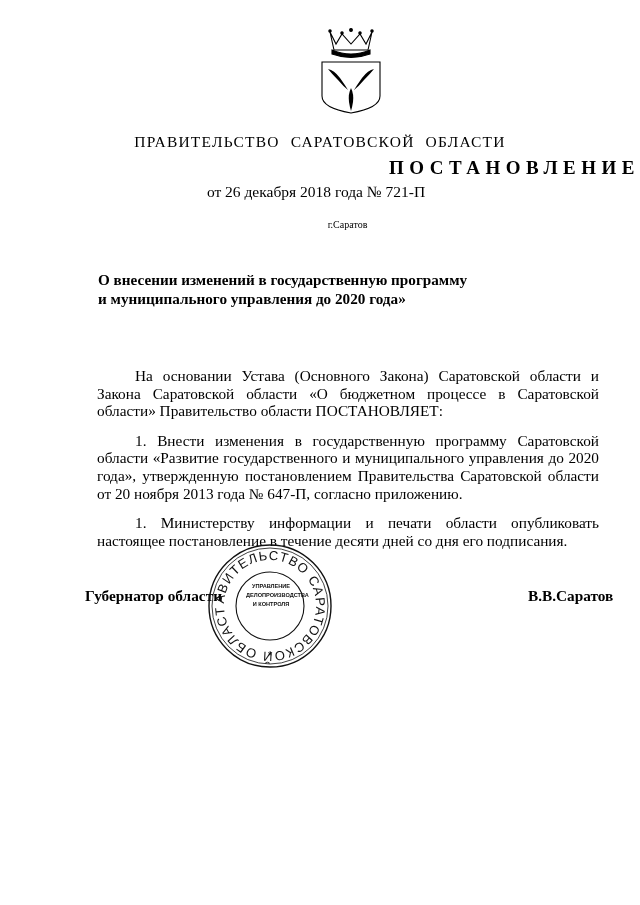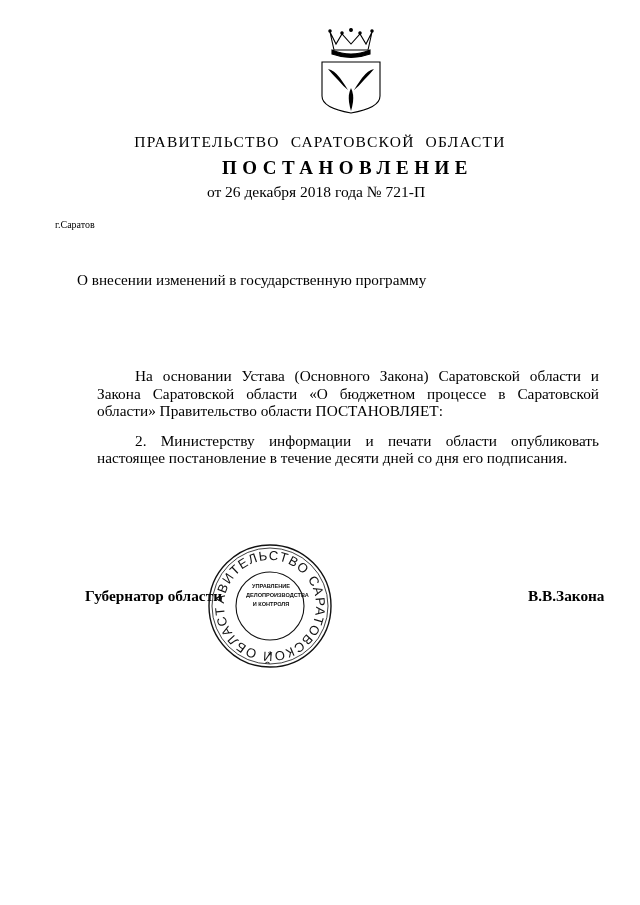--- a/index.html
+++ b/index.html
@@ -30,21 +30,21 @@
       text-align: center;
       font-size: 15.5px;
       letter-spacing: 1.2px;
       word-spacing: 6px;
     }
     .doc-type {
       position: absolute;
       left: 0;
       width: 640px;
       top: 157px;
-      text-align: center;
+      text-align: right;
       font-size: 19px;
       font-weight: bold;
       letter-spacing: 5.5px;
       padding-left: 55px;
       box-sizing: border-box;
     }
     .doc-date {
       position: absolute;
       left: 0;
       width: 572px;
@@ -52,32 +52,32 @@
       text-align: center;
       font-size: 15.5px;
       padding-left: 60px;
       box-sizing: border-box;
     }
     .city {
       position: absolute;
       left: 0;
       width: 640px;
       top: 219px;
-      text-align: left;
+      text-align: center;
       font-size: 10px;
       padding-left: 55px;
       box-sizing: border-box;
     }
     .subject {
       position: absolute;
-      left: 77px;
+      left: 98px;
       top: 271px;
       width: 420px;
       font-size: 15.2px;
-      font-weight: normal;
+      font-weight: bold;
       line-height: 18.5px;
     }
     .body-text {
       position: absolute;
       left: 85px;
       top: 355px;
       width: 526px;
       font-size: 15.3px;
       line-height: 17.6px;
       text-align: justify;
@@ -144,29 +144,31 @@
   <path d="M33 66 Q36 72 35 80 Q34 86 33 89 Q32 86 31 80 Q30 72 33 66 Z" fill="#000"></path>
 </svg>
 
 <div class="gov-title">ПРАВИТЕЛЬСТВО  САРАТОВСКОЙ  ОБЛАСТИ</div>
 <div class="doc-type">ПОСТАНОВЛЕНИЕ</div>
 <div class="doc-date">от 26 декабря 2018 года № 721-П</div>
 <div class="city">г.Саратов</div>
 
 <div class="subject">
   <div>О внесении изменений в государственную программу</div>
+  <div>и муниципального управления до 2020 года»</div>
 </div>
 
 <div class="body-text">
   <p>На основании Устава (Основного Закона) Саратовской области и Закона Саратовской области «О бюджетном процессе в Саратовской области» Правительство области ПОСТАНОВЛЯЕТ:</p>
-  <p>2. Министерству информации и печати области опубликовать настоящее постановление в течение десяти дней со дня его подписания.</p>
+  <p>1. Внести изменения в государственную программу Саратовской области «Развитие государственного и муниципального управления до 2020 года», утвержденную постановлением Правительства Саратовской области от 20 ноября 2013 года № 647-П, согласно приложению.</p>
+  <p>1. Министерству информации и печати области опубликовать настоящее постановление в течение десяти дней со дня его подписания.</p>
 </div>
 
 <div class="governor-label">Губернатор области</div>
-<div class="governor-name">В.В.Закона</div>
+<div class="governor-name">В.В.Саратов</div>
 
 <svg class="stamp" viewBox="0 0 128 128" xmlns="http://www.w3.org/2000/svg">
   <defs>
     <path id="sealRing" d="M64,64 m-46,0 a46,46 0 1,1 92,0 a46,46 0 1,1 -92,0"></path>
   </defs>
   <circle cx="64" cy="64" r="61" fill="none" stroke="#111" stroke-width="1.4"></circle>
   <circle cx="64" cy="64" r="58" fill="none" stroke="#111" stroke-width="0.8"></circle>
   <circle cx="64" cy="64" r="34" fill="none" stroke="#111" stroke-width="1.1"></circle>
   <text font-family="Liberation Sans, DejaVu Sans, sans-serif" font-size="13" fill="#111" letter-spacing="1.2">
     <textPath href="#sealRing" startOffset="-6%">ПРАВИТЕЛЬСТВО САРАТОВСКОЙ ОБЛАСТИ</textPath>

